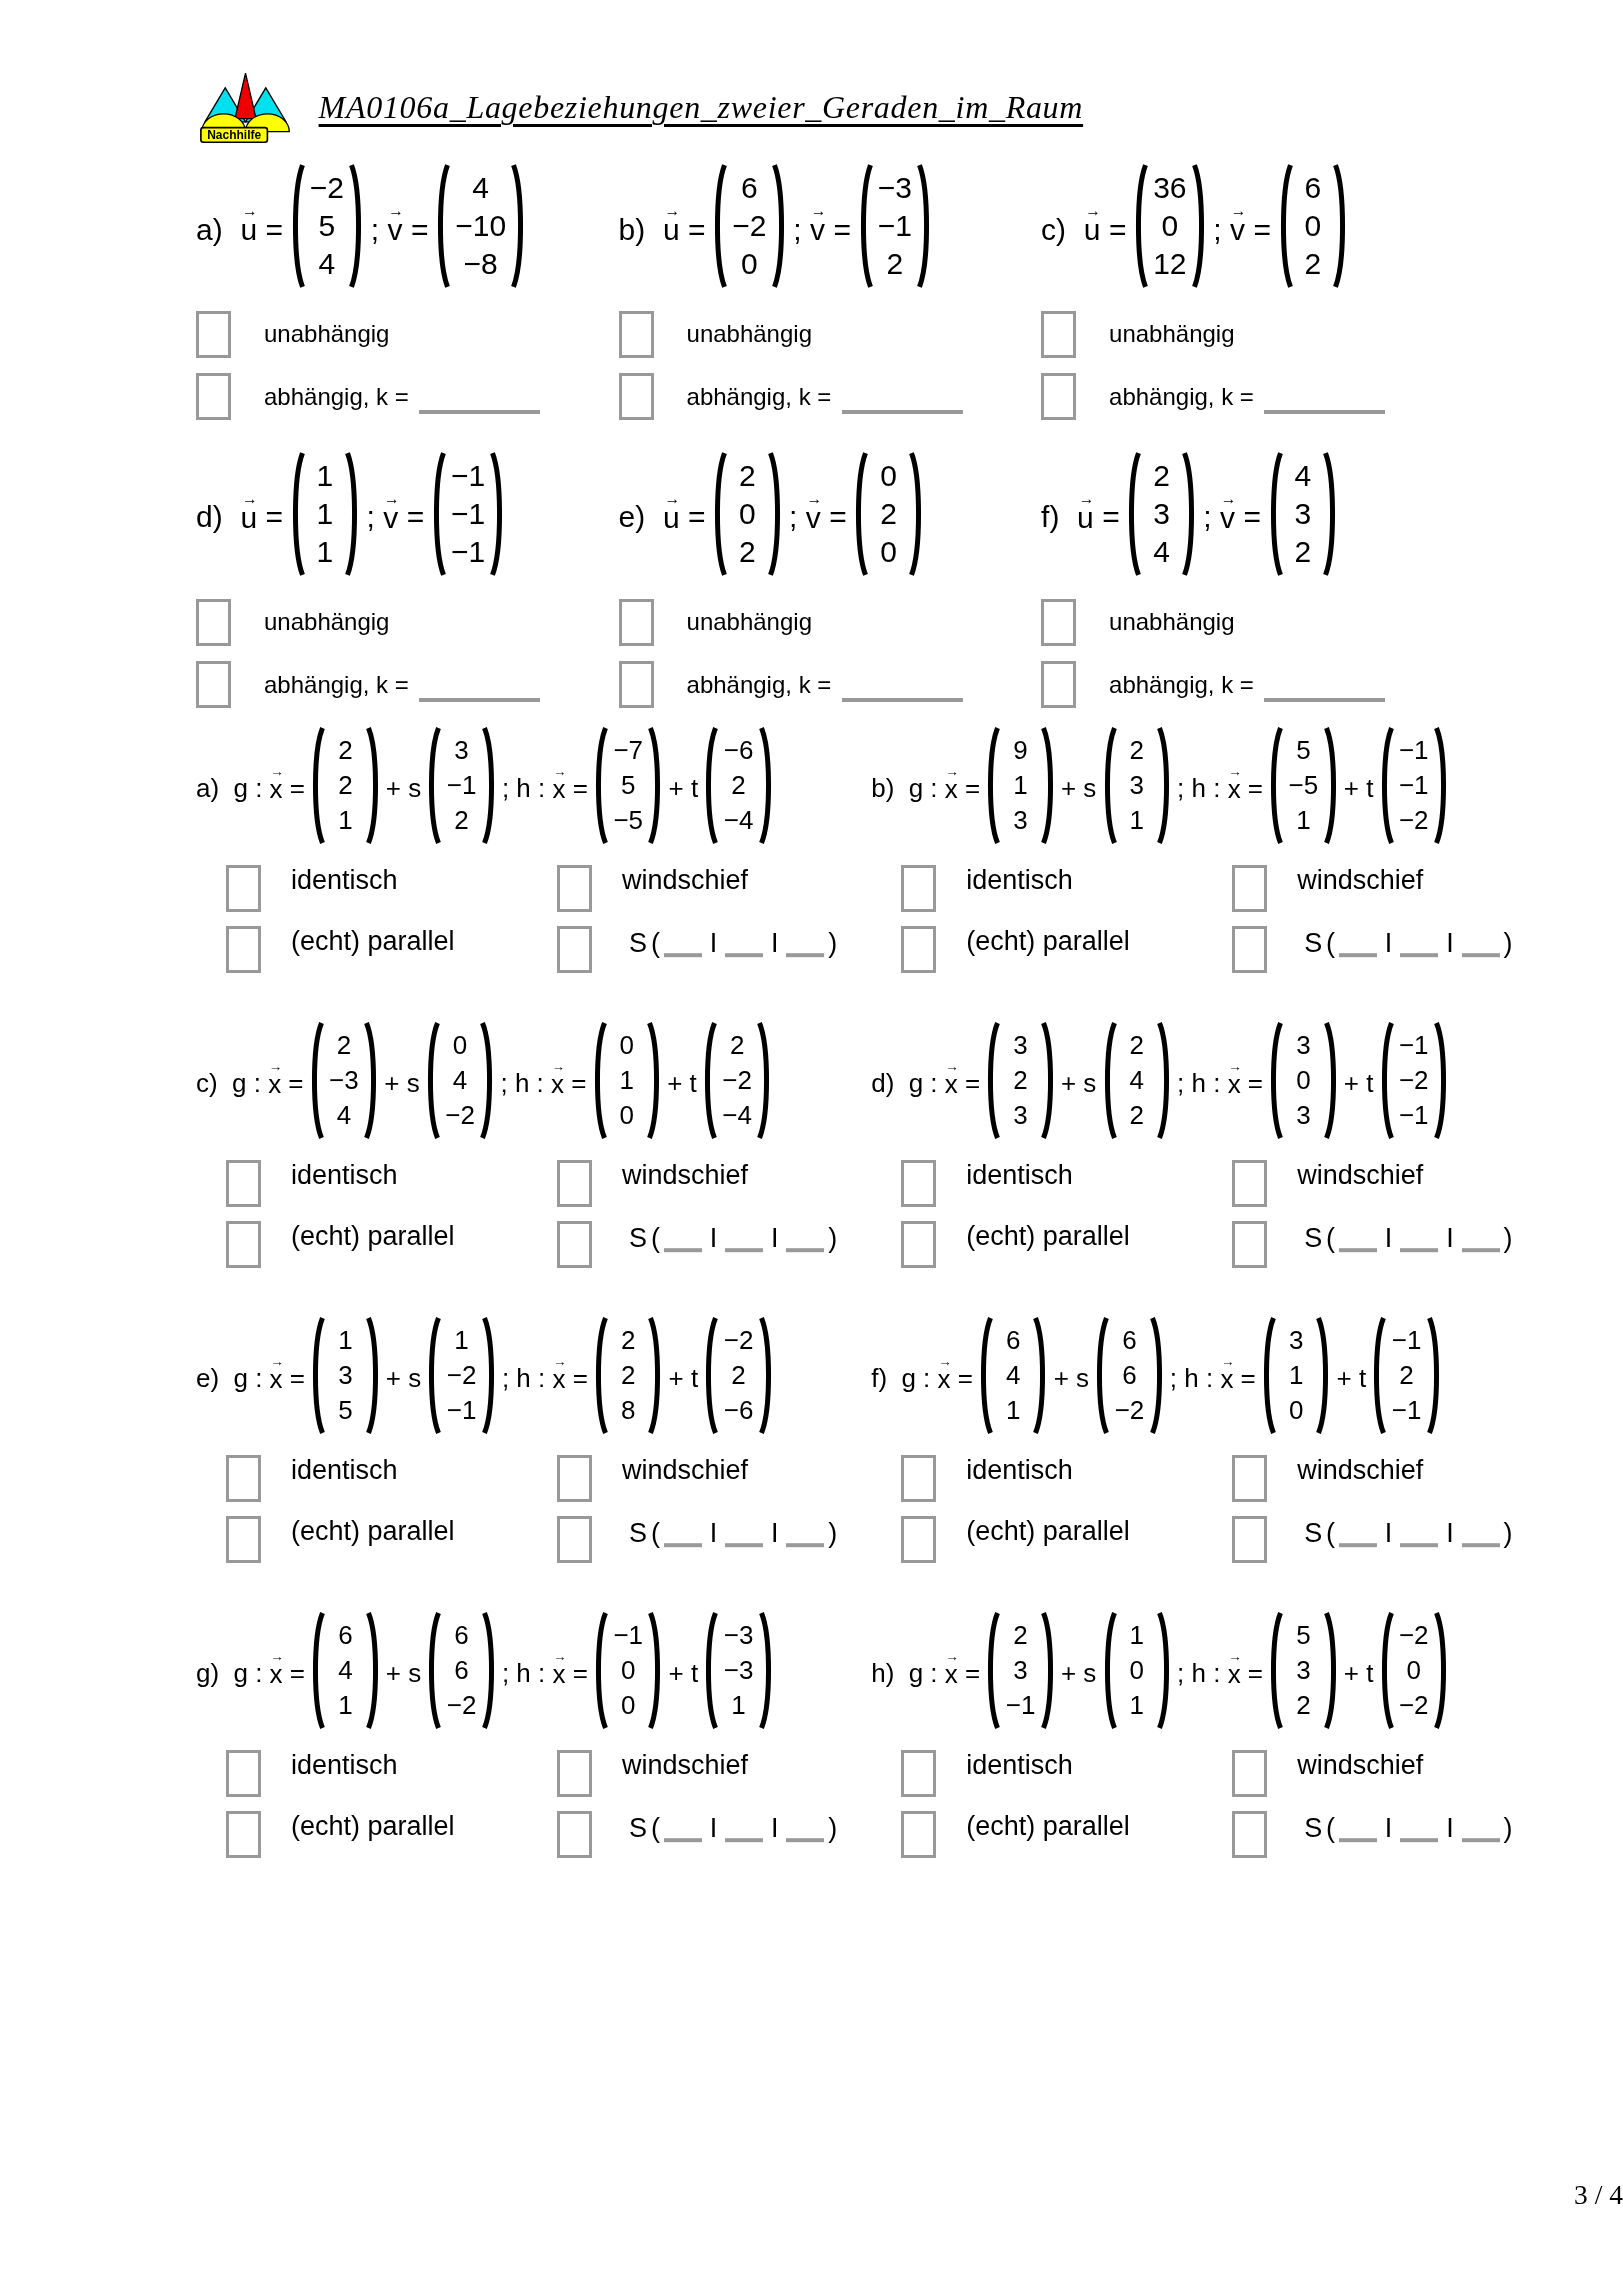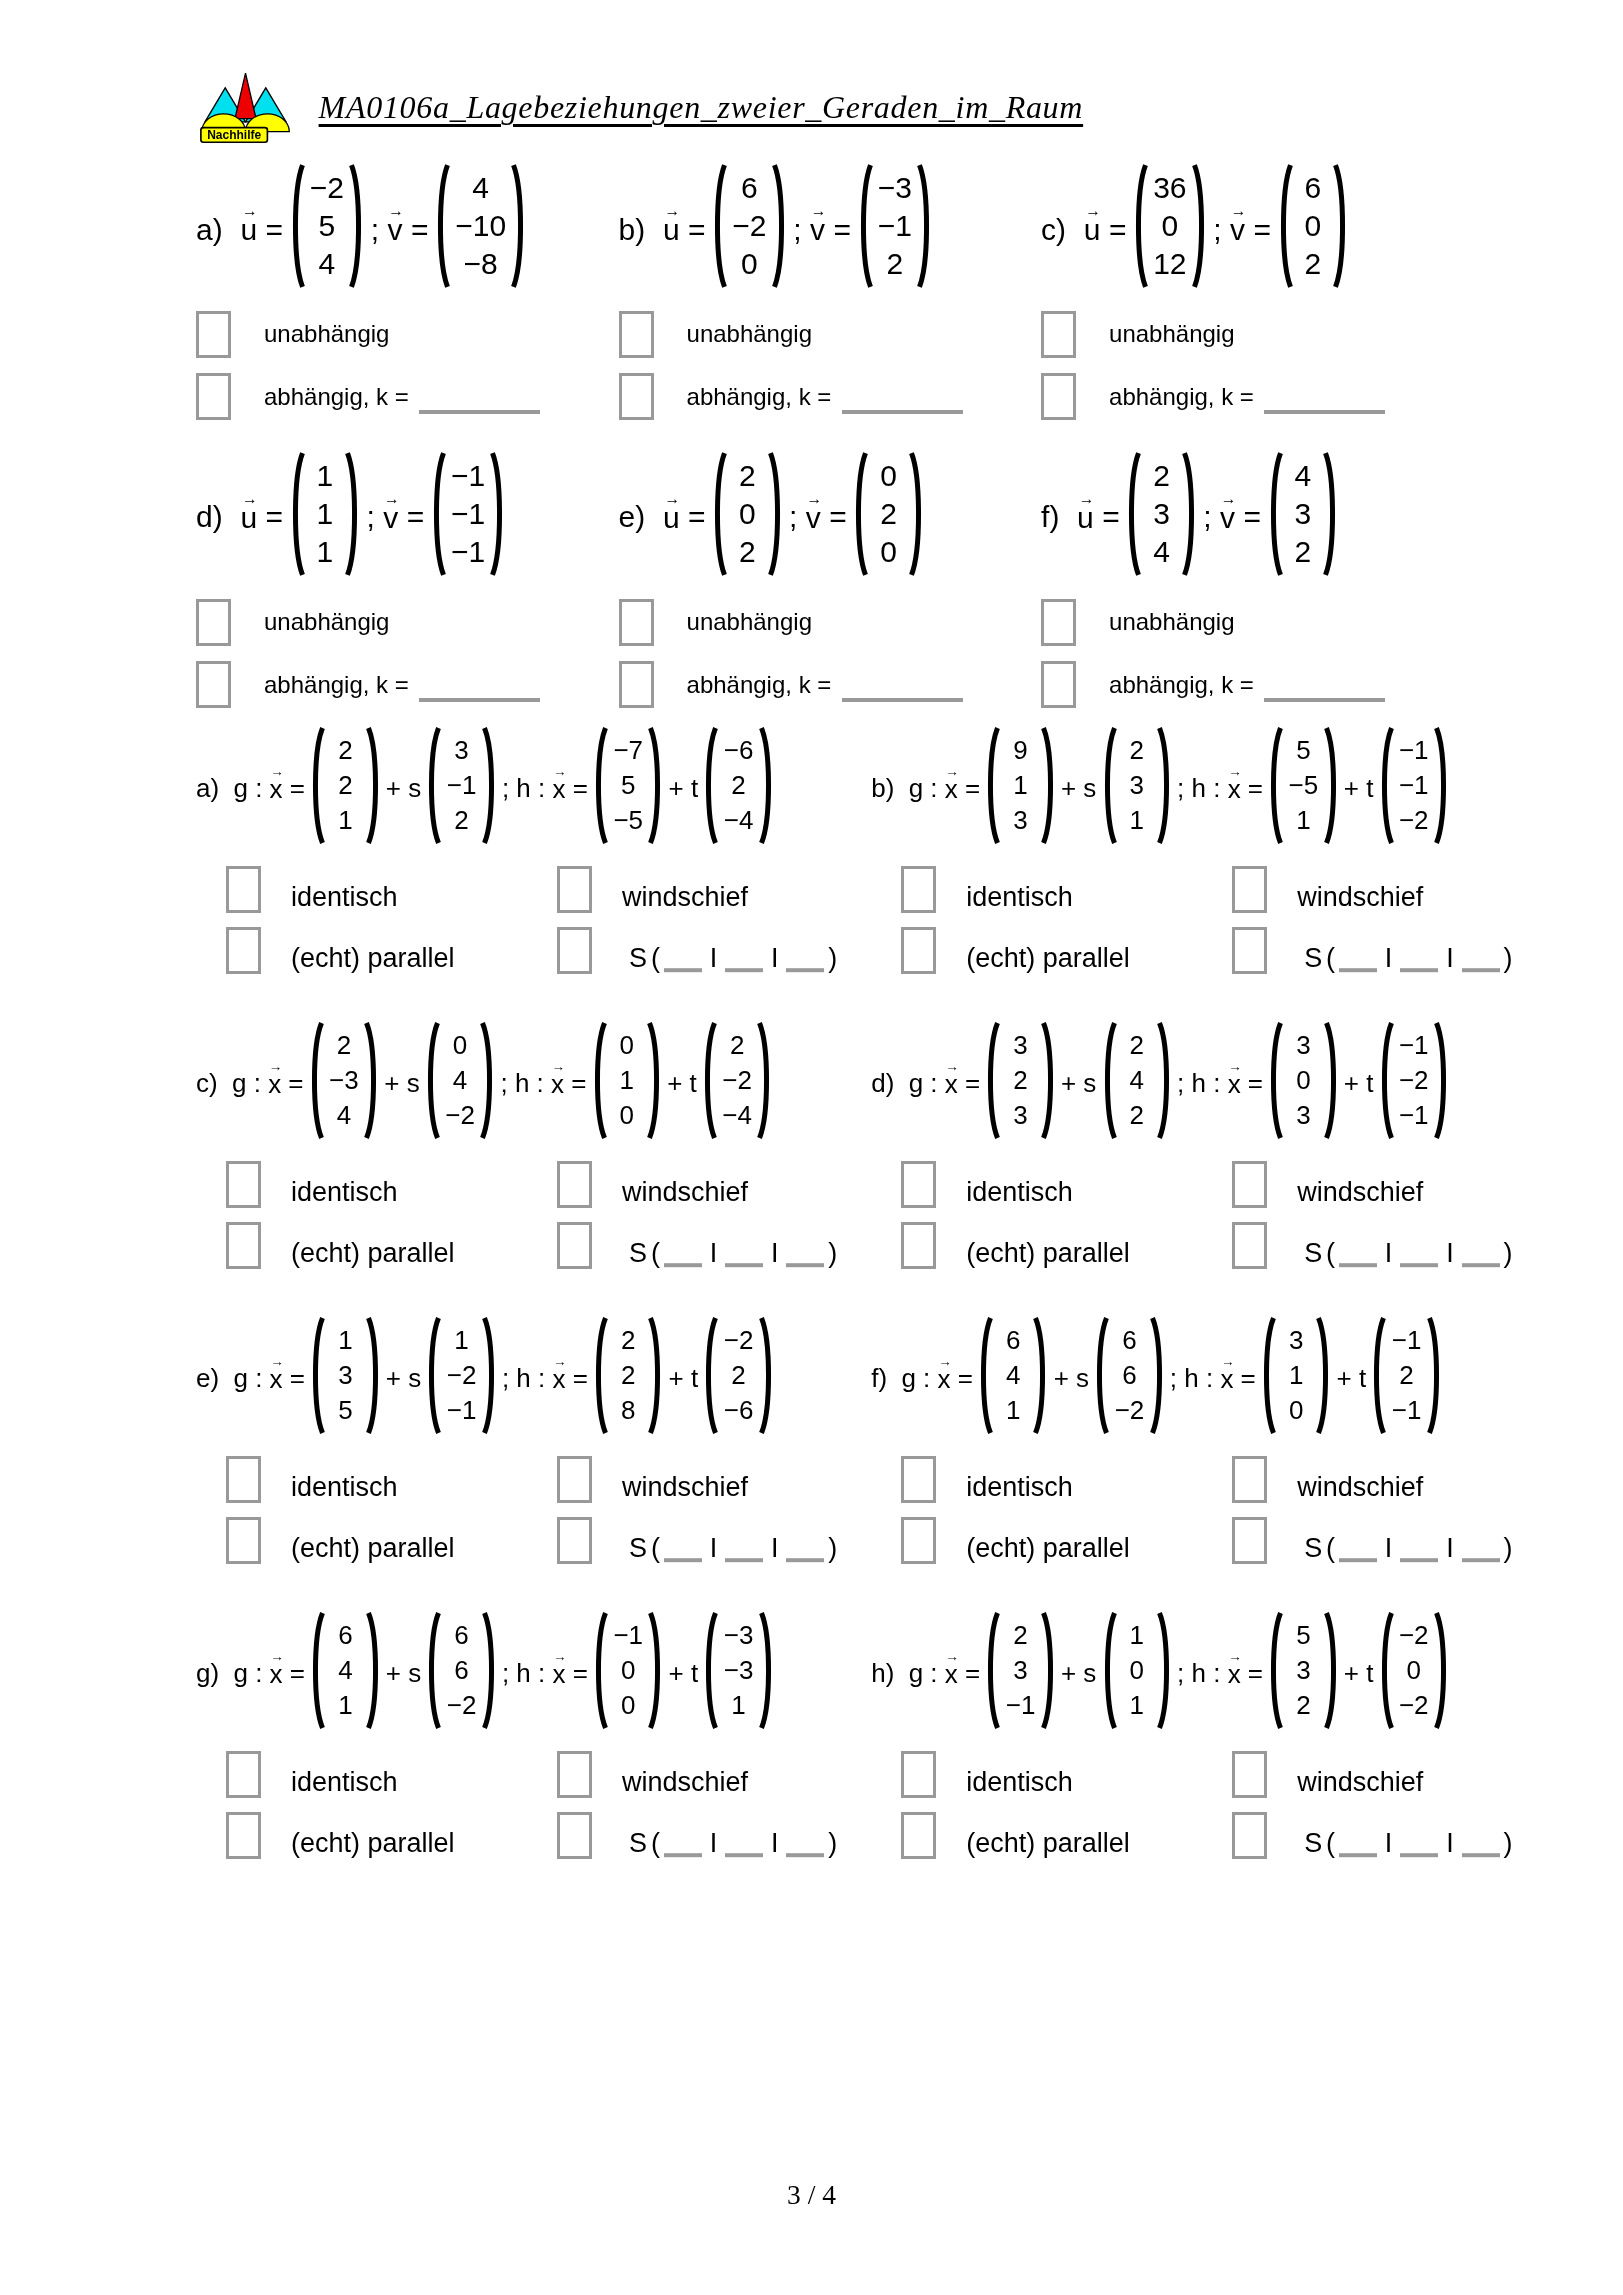--- a/index.html
+++ b/index.html
@@ -67,35 +67,35 @@
     display:inline-block; width:121px; height:6.5px;
     border-bottom:4.6px solid #999;
     margin-left:10.5px; align-self:flex-end; margin-bottom:6.5px;
   }
 
   
   .section2 { margin-top:41px; }
   .items2 { display:grid; grid-template-columns:1fr 1fr; column-gap:30px; row-gap:47px; margin-top:17px; }
   .item2 .eq { display:flex; align-items:center; gap:5.2px; font-size:26px; min-height:122px; white-space:nowrap; }
   .optgrid { display:grid; grid-template-columns:331px 1fr; row-gap:13px; margin-top:13px; }
-  .opt2 { display:flex; align-items:flex-end; font-size:27px; min-height:48px;padding-left:30px; }
+  .opt2 { display:flex; align-items:flex-start; font-size:27px; min-height:48px;padding-left:30px; }
   .opt2 .checkbox { margin-right:30px; }
   .s-expr { white-space:nowrap;margin-left:7px; }
   .sblank {
     display:inline-block; width:38px; height:22px;
     border-bottom:4.6px solid #999;
     transform:translateY(5.2px);
   }
   .ssep { margin:0 7.9px; }
   .sparen { margin:0 3.9px; }
 
   
   .footer {
     position:absolute; left:0; right:0; bottom:84px;
-    text-align:center;
+    text-align:right;
     font-family:"Liberation Serif","DejaVu Serif",serif;
     font-size:27.5px;
   }
 </style>
 </head>
 <body>
 
 <div class="page">
 
   <div class="header">

